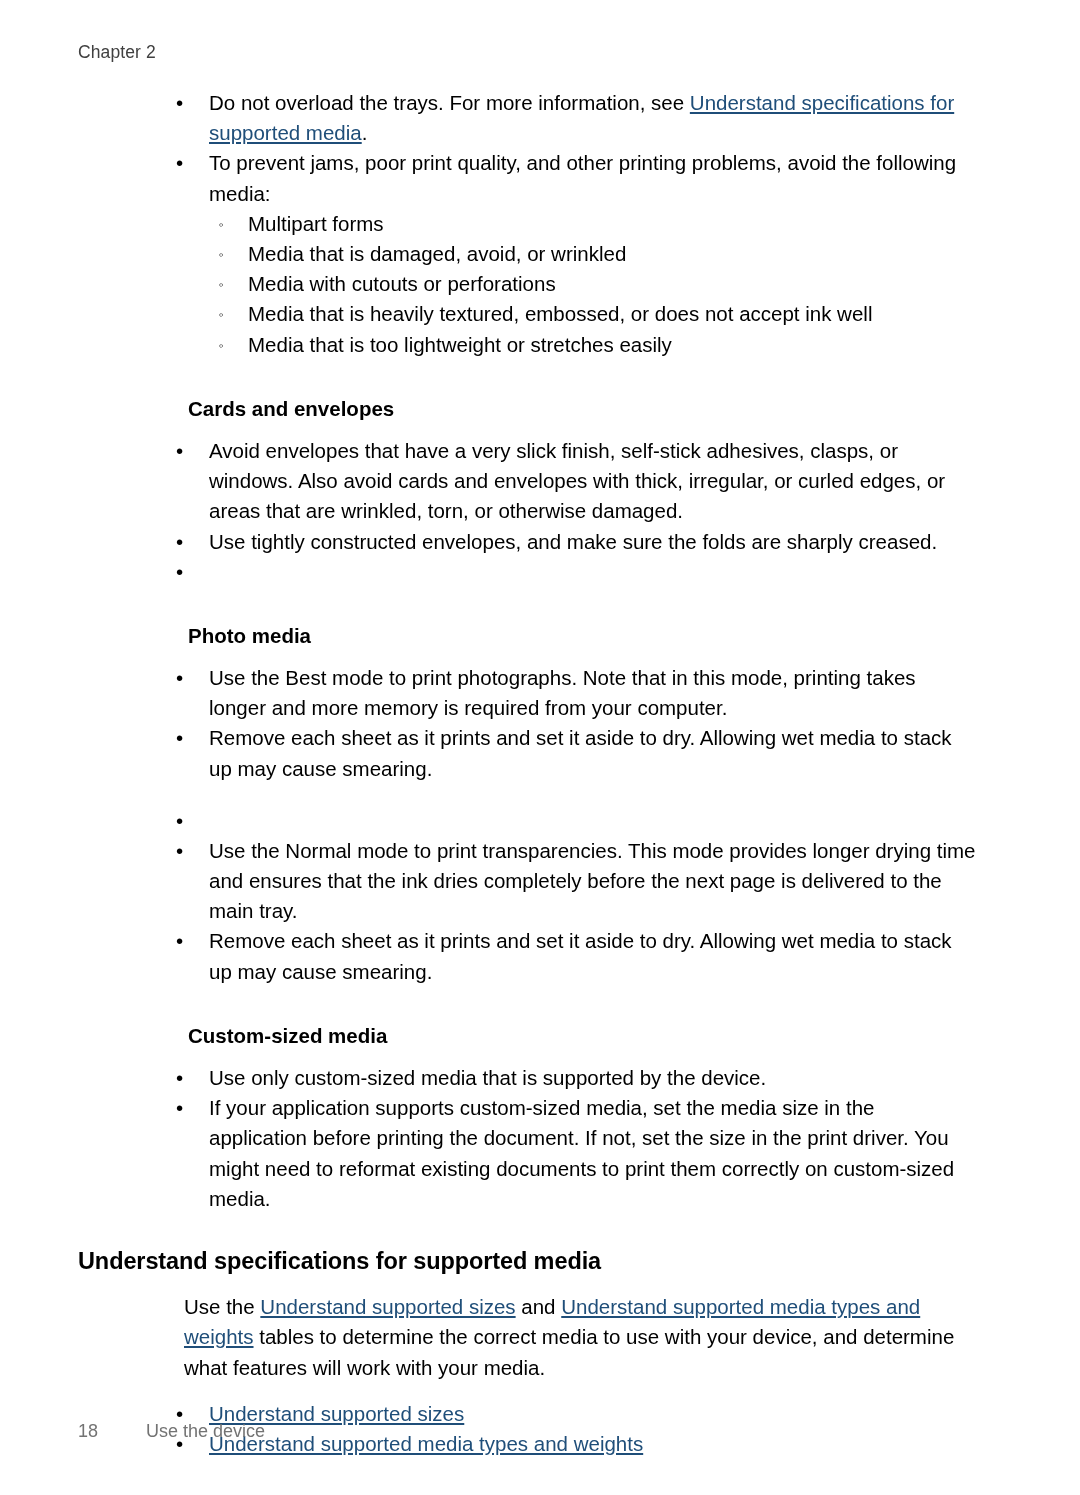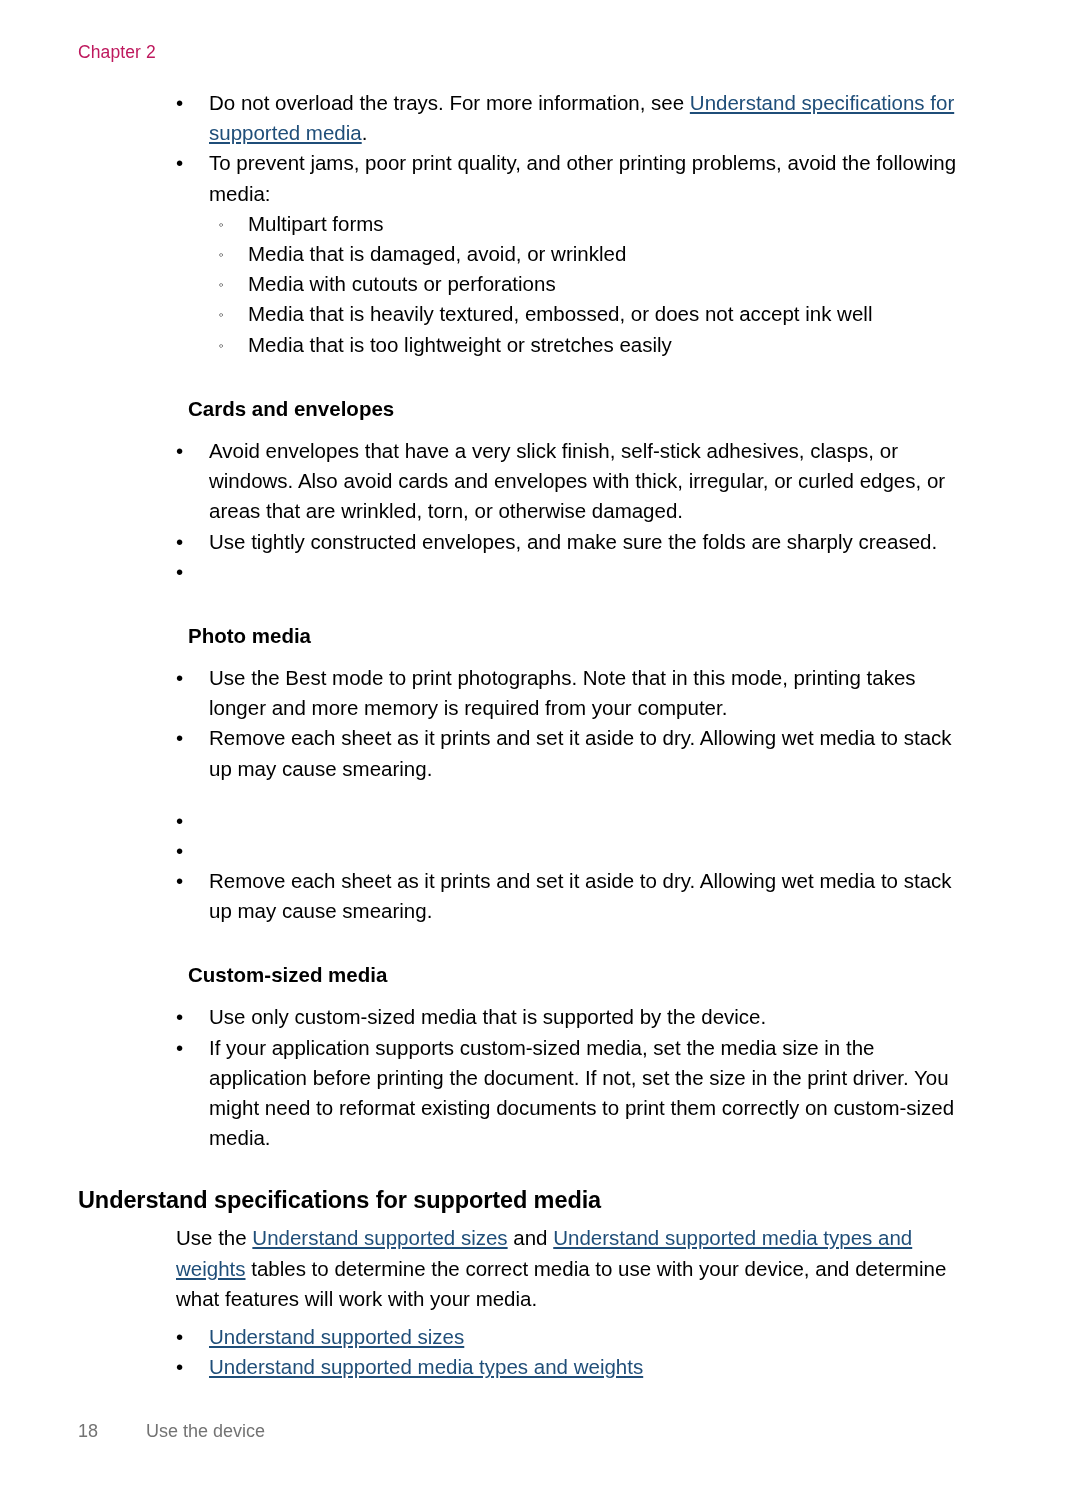--- a/index.html
+++ b/index.html
@@ -21,21 +21,21 @@
     box-sizing: border-box;
   }
 
   
   .running-header {
     position: absolute;
     left: 78px;
     top: 42px;
     font-size: 17.5px;
     line-height: 20px;
-    color: #be185d;
+    color: #404040;
     letter-spacing: 0.1px;
   }
 
   
   .content {
     position: absolute;
     left: 78px;
     top: 88px;
     width: 900px;
   }
@@ -110,21 +110,21 @@
     font-weight: bold;
     font-size: 23.5px;
     line-height: 30px;
     margin: 0;
     padding-left: 0;
     letter-spacing: -0.1px;
   }
 
   
   .body-para {
-    margin: 0;
+    margin: 8px;
     padding-left: 98px;
   }
 
   
   a, .link {
     color: #1F4E79;
     text-decoration: underline;
     text-underline-offset: 2px;
   }
 
@@ -197,20 +197,21 @@
             <span class="txt"><span>Remove each sheet as it prints and set it aside to dry. Allowing wet media to stack up may cause smearing.</span></span>
           </li>
         </ul>
         <div class="spacer-sm"></div>
         <ul class="lvl1">
           <li>
             <span class="bullet">•</span>
           </li>
           <li>
             <span class="bullet">•</span>
+            <span class="txt"><span>Use the </span><b>Normal</b><span> mode to print transparencies. This mode provides longer drying time and ensures that the ink dries completely before the next page is delivered to the main tray.</span></span>
           </li>
           <li>
             <span class="bullet">•</span>
             <span class="txt"><span>Remove each sheet as it prints and set it aside to dry. Allowing wet media to stack up may cause smearing.</span></span>
           </li>
         </ul>
         <div class="spacer-sm"></div>
         <div class="subhead">Custom-sized media</div>
         <ul class="lvl1">
           <li>

